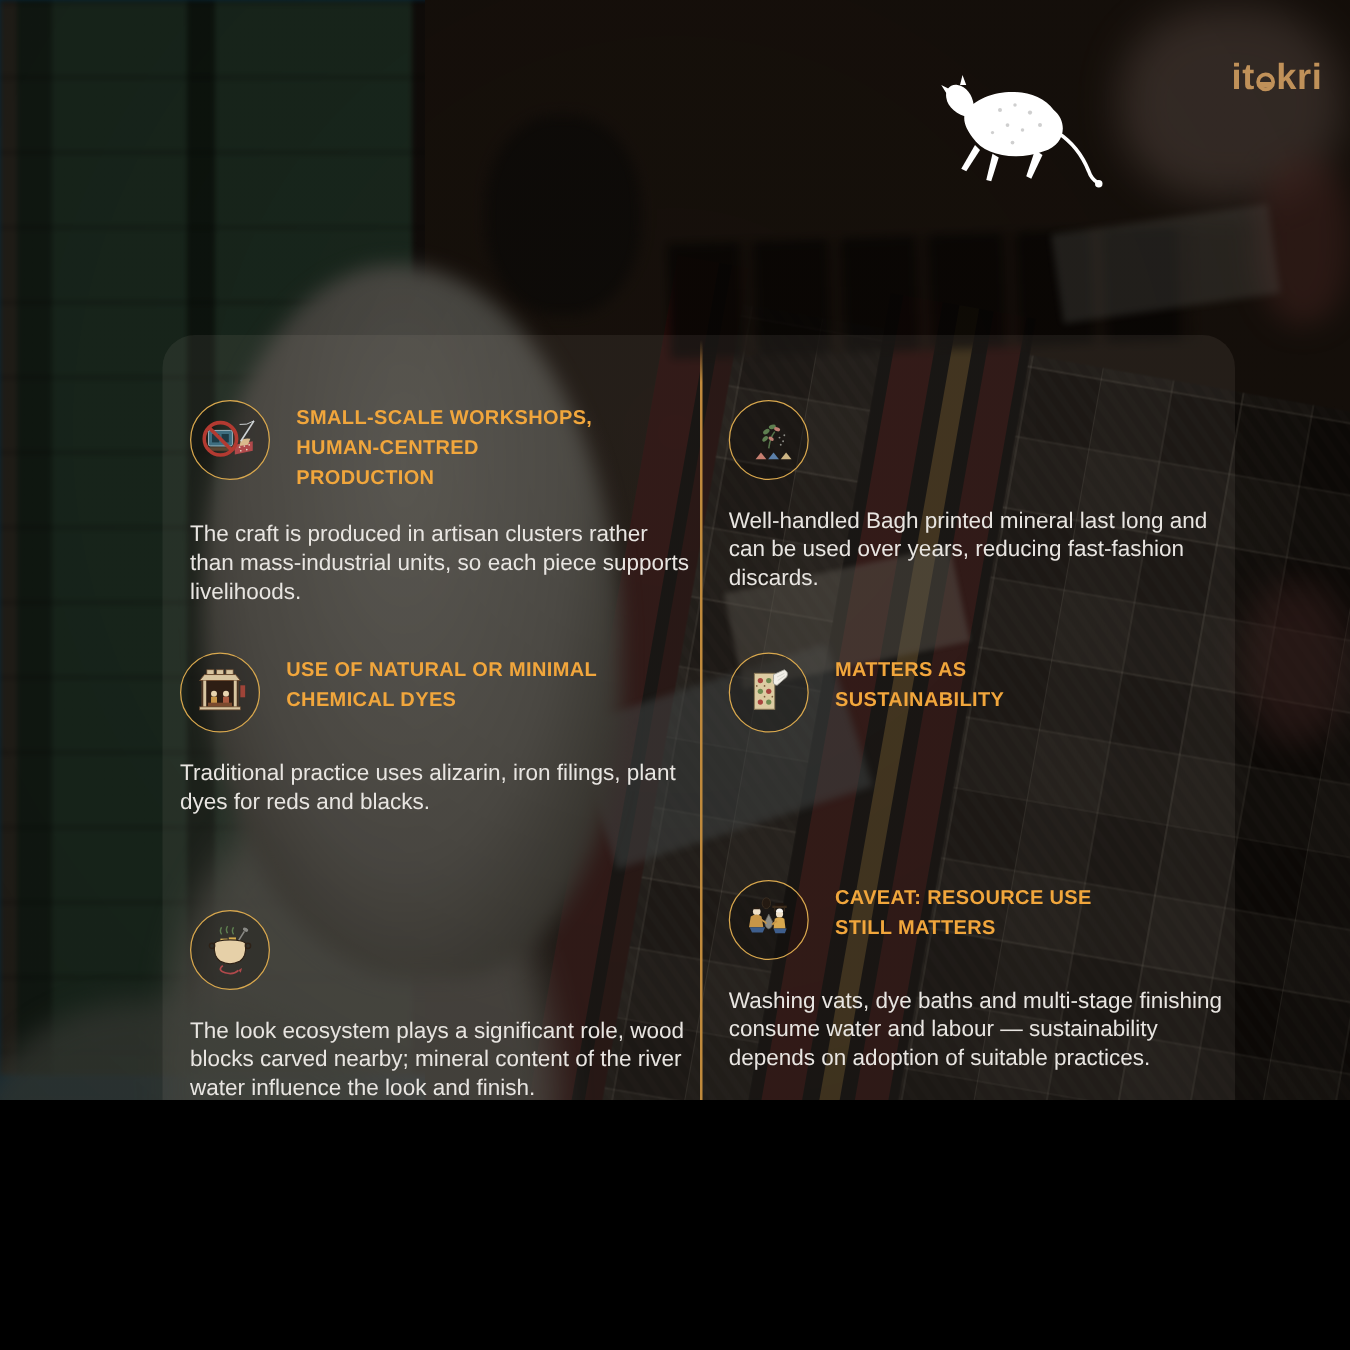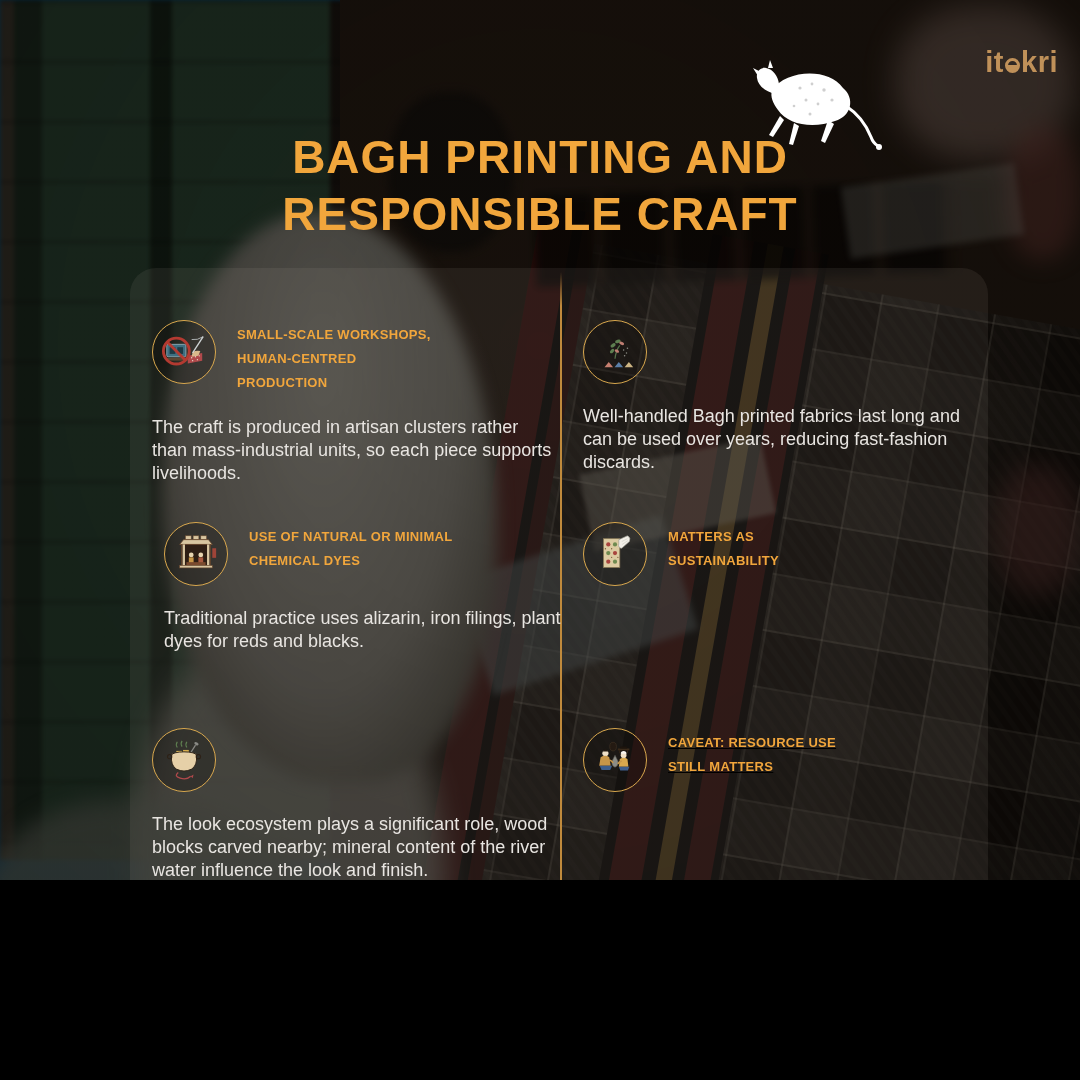--- a/index.html
+++ b/index.html
@@ -82,32 +82,32 @@
   .cow{position:absolute; left:742px; top:54px; width:150px; height:110px;}
 
   .item{position:absolute; width:404px;}
   .item-head{display:flex; align-items:flex-start; gap:21px; min-height:64px; margin-bottom:21px;}
   .icon-circle{
     width:64px; height:64px; flex:none; border:1.6px solid #D9A84E; border-radius:50%;
     background:rgba(10,8,6,.28); display:flex; align-items:center; justify-content:center;
   }
   .icon-circle svg{width:46px; height:46px; display:block;}
   .item-title{
-    margin:3px 0 0; color:#F1A63C; font-size:13px; font-weight:700;
+    margin:3px 0 0; color:#F1A63C; font-size:16px; font-weight:700;
     letter-spacing:.3px; line-height:24px; white-space:pre-line;
   }
   .item-body{
     margin:0; color:#E8E5E1; font-size:18px; font-weight:400; line-height:23px;
   }
   .pos-1{left:152px; top:320px;}
   .pos-2{left:583px; top:320px;}
-  .pos-3{left:164px; top:522px;}
+  .pos-3{left:144px; top:522px;}
   .pos-4{left:583px; top:522px;}
   .pos-5{left:152px; top:728px;}
-  .pos-6{left:583px; top:728px;text-decoration:underline;}
+  .pos-6{left:583px; top:704px;}
 </style>
 </head>
 <body>
 
 <div id="canvas">
 
   <div class="bg bg-door"></div>
   <div class="bg bg-table"></div>
   <div class="bg bg-fabric">
     <div class="fabric-edge"></div>
@@ -149,22 +149,20 @@
         <circle cx="70" cy="30" r="1.4"></circle>
         <circle cx="82" cy="36" r="1.7"></circle>
       <circle cx="64" cy="46" r="1.5"></circle>
         <circle cx="76" cy="50" r="1.4"></circle>
         <circle cx="90" cy="46" r="1.6"></circle>
       <circle cx="52" cy="52" r="1.3"></circle>
         <circle cx="68" cy="60" r="1.5"></circle>
     </g>
   </svg>
 
-  <h1 class="title">BAGH PRINTING AND
-RESPONSIBLE CRAFT</h1>
 
   <div class="item pos-1">
     <div class="item-head">
       <div class="icon-circle">
         <svg viewBox="0 0 48 48">
           <rect x="6" y="16" width="20" height="13" rx="1.5" fill="#3E6E80" stroke="#9fb9c2" stroke-width="0.8"></rect>
           <rect x="9" y="19" width="6" height="7" fill="#1d3a44"></rect>
             <rect x="17" y="19" width="6" height="7" fill="#1d3a44"></rect>
           <rect x="6" y="30" width="22" height="3" fill="#5a4632"></rect>
           <path d="M28 28 l15 -3 v8 l-15 3 z" fill="#B0494B"></path>
@@ -208,21 +206,21 @@
               <circle cx="36" cy="25" r=".8"></circle>
               <circle cx="34" cy="28" r=".8"></circle>
               <circle cx="37" cy="20" r=".8"></circle>
             </g>
           <path d="M13 40 l4.5 -5.5 4.5 5.5 z" fill="#C77F70"></path>
           <path d="M23.5 40 l4.5 -5.5 4.5 5.5 z" fill="#5B7FA8"></path>
           <path d="M34 40 l4.5 -5.5 4.5 5.5 z" fill="#CDB584"></path>
         </svg>
       </div>
     </div>
-    <p class="item-body">Well-handled Bagh printed fabrics last long and can be used over years, reducing fast-fashion discards.</p>
+    <p class="item-body">Well-handled Bagh printed mineral last long and can be used over years, reducing fast-fashion discards.</p>
   </div>
 
   <div class="item pos-3">
     <div class="item-head">
       <div class="icon-circle">
         <svg viewBox="0 0 48 48">
           <rect x="13" y="5" width="6" height="4" fill="#D8C5A0" stroke="#6b4a2f" stroke-width="0.6"></rect>
           <rect x="21" y="5" width="6" height="4" fill="#D8C5A0" stroke="#6b4a2f" stroke-width="0.6"></rect>
           <rect x="29" y="5" width="6" height="4" fill="#D8C5A0" stroke="#6b4a2f" stroke-width="0.6"></rect>
           <path d="M7 14 h34 l-4 -5 h-26 z" fill="#D8C5A0" stroke="#6b4a2f" stroke-width="0.8"></path>
@@ -311,15 +309,16 @@
           <path d="M30 17.5 a3 3 0 0 1 6 0 z" fill="#f8f5ee"></path>
           <path d="M29 23 q4 -2.5 8 0 l1 8 h-10 z" fill="#D8A84E"></path>
           <path d="M28 31 h11 l-1.5 4 h-8 z" fill="#3E5E8C"></path>
           <path d="M21 25 l3 -6 3 6 q1 5 -3 6.5 q-4 -1.5 -3 -6.5 z" fill="#8C8C86" stroke="#5a5a55" stroke-width="0.6"></path>
           <path d="M18 24 q3 1 4 3 M31 25 q-3 1 -4 3" stroke="#C89648" stroke-width="1.6" fill="none"></path>
         </svg>
       </div>
       <h3 class="item-title">CAVEAT: RESOURCE USE
 STILL MATTERS</h3>
     </div>
+    <p class="item-body">Washing vats, dye baths and multi-stage finishing consume water and labour — sustainability depends on adoption of suitable practices.</p>
   </div>
 
 </div>
 
 </body></html>

